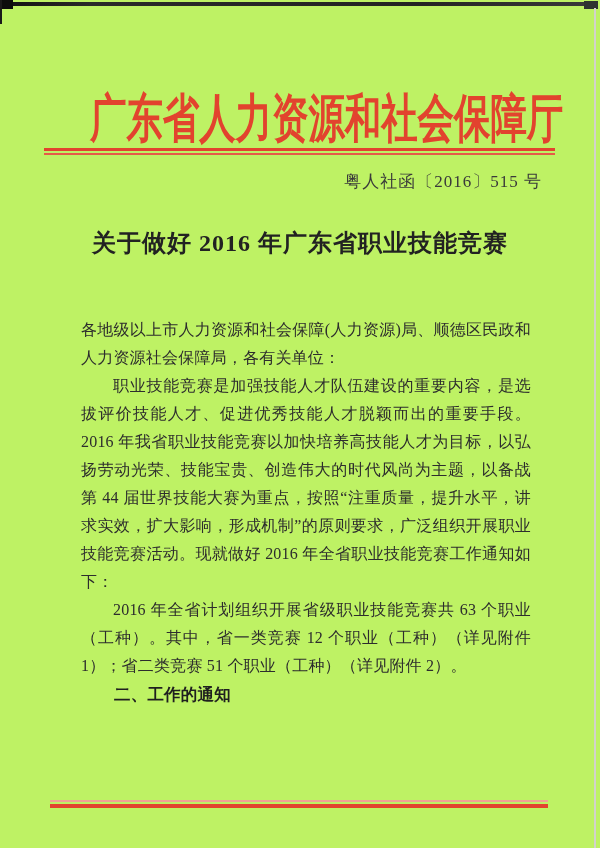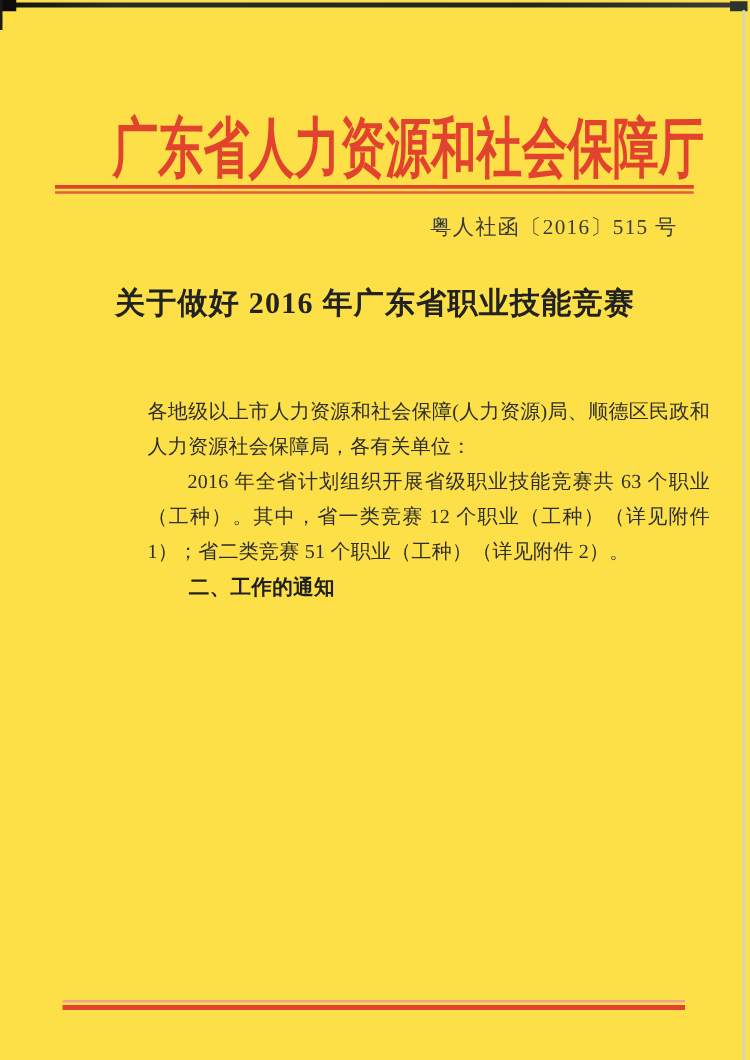--- a/index.html
+++ b/index.html
@@ -5,21 +5,21 @@
   html, body {
     margin: 0;
     padding: 0;
     background: #ffffff;
   }
   .page {
     position: relative;
     width: 600px;
     height: 848px;
     margin: 0 auto;
-    background: #fde047;
+    background: #bef264;
     overflow: hidden;
     font-family: "Liberation Serif", "DejaVu Serif", serif;
   }
   
   .artifact-top-edge {
     position: absolute;
     top: 2px; left: 2px; right: 6px;
     height: 4px;
     background: linear-gradient(90deg, #111 0%, #2a2a2a 15%, #232323 70%, #3a3a3a 100%);
   }
@@ -89,21 +89,20 @@
   }
   
   .body-text {
     position: absolute;
     top: 316px; left: 81px;
     width: 450px;
     font-size: 16px;
     line-height: 28px;
     color: #2d2d2d;
     letter-spacing: 0.2px;
-    margin-left: 37px;
   }
   .para {
     text-align: justify;
     margin: 0;
   }
   .para.indent {
     text-indent: 2em;
   }
   .para.heading {
     font-family: "Liberation Sans", "DejaVu Sans", sans-serif;
@@ -137,19 +136,20 @@
   <div class="header-rule"></div>
 
   <div class="doc-number">粤人社函〔2016〕515 号</div>
 
   <div class="doc-title">
     <div>关于做好 2016 年广东省职业技能竞赛</div>
   </div>
 
   <div class="body-text">
       <div class="para">各地级以上市人力资源和社会保障(人力资源)局、顺德区民政和人力资源社会保障局，各有关单位：</div>
+      <div class="para indent">职业技能竞赛是加强技能人才队伍建设的重要内容，是选拔评价技能人才、促进优秀技能人才脱颖而出的重要手段。2016 年我省职业技能竞赛以加快培养高技能人才为目标，以弘扬劳动光荣、技能宝贵、创造伟大的时代风尚为主题，以备战第 44 届世界技能大赛为重点，按照“注重质量，提升水平，讲求实效，扩大影响，形成机制”的原则要求，广泛组织开展职业技能竞赛活动。现就做好 2016 年全省职业技能竞赛工作通知如下：</div>
       <div class="para indent">2016 年全省计划组织开展省级职业技能竞赛共 63 个职业（工种）。其中，省一类竞赛 12 个职业（工种）（详见附件 1）；省二类竞赛 51 个职业（工种）（详见附件 2）。</div>
       <div class="para indent heading">二、工作的通知</div>
     </div>
 
   <div class="footer-rule"></div>
 
 </div>
 
 </body></html>

